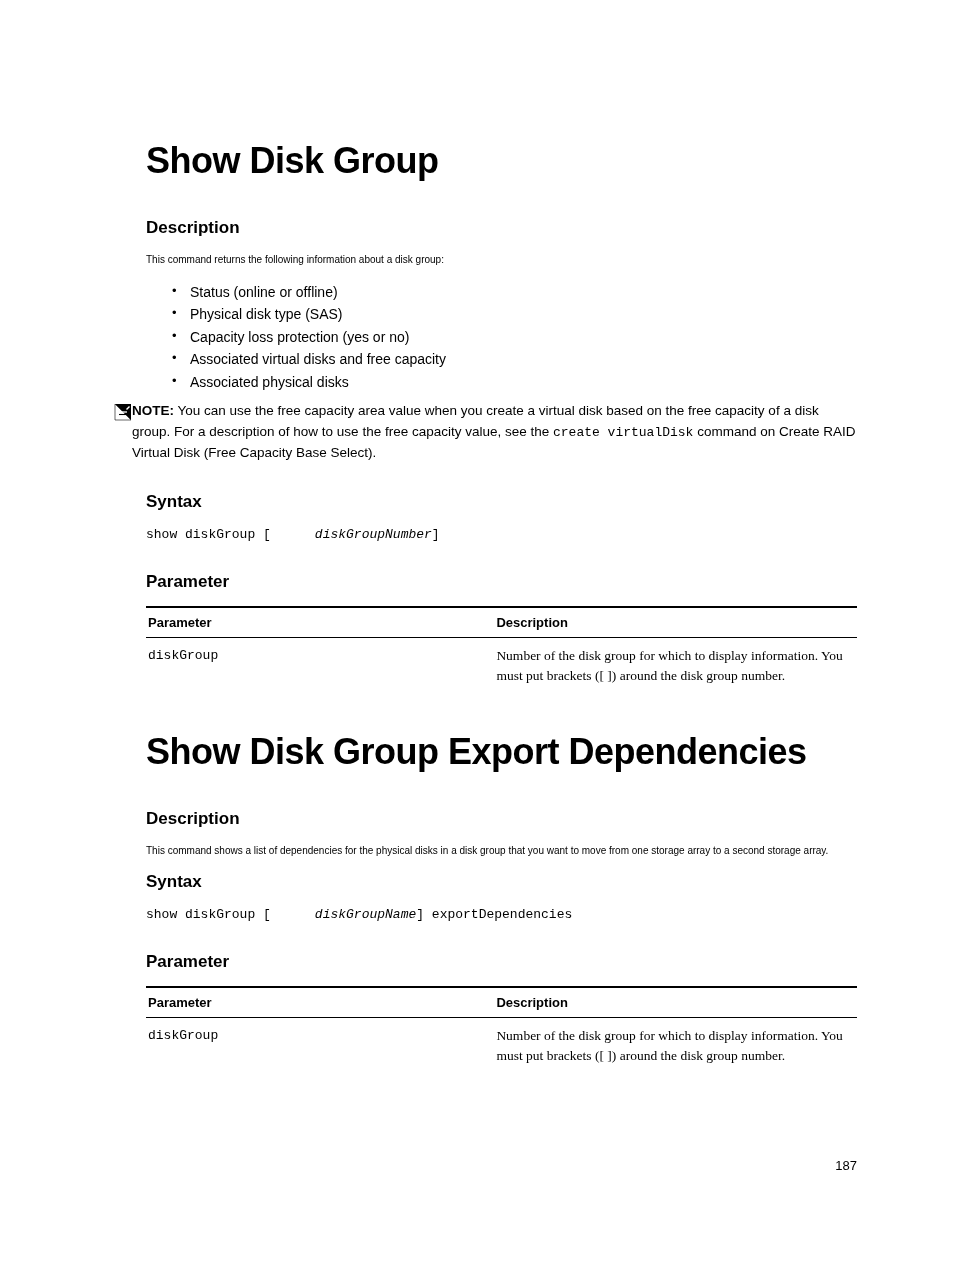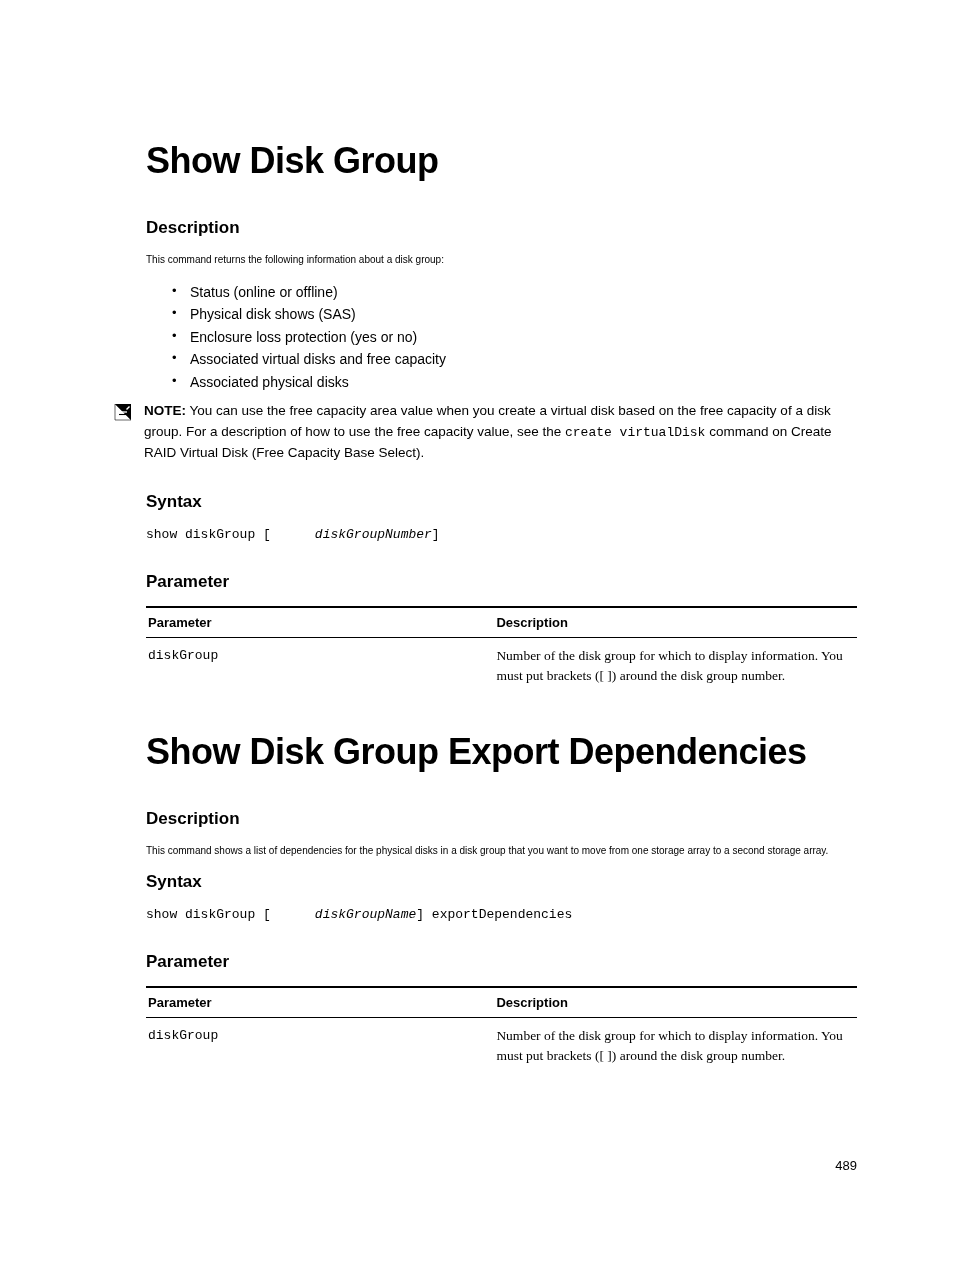--- a/index.html
+++ b/index.html
@@ -49,21 +49,20 @@
     ul li::before {
       content: "•";
       position: absolute;
       left: 26px;
       font-size: 13px;
     }
     .note-block {
       display: flex;
       align-items: flex-start;
       margin-bottom: 28px;
-      gap: 12px;
       margin-left: -32px;
       padding-left: 0;
     }
     .note-icon {
       flex: 0 0 auto;
       width: 18px;
       height: 18px;
       margin-top: 2px;
     }
     .note-text {
@@ -119,22 +118,22 @@
 </head>
 <body>
 
 <h1>Show Disk Group</h1>
 
 <h2>Description</h2>
 <p>This command returns the following information about a disk group:</p>
 
 <ul>
   <li>Status (online or offline)</li>
-  <li>Physical disk shows (SAS)</li>
-  <li>Enclosure loss protection (yes or no)</li>
+  <li>Physical disk type (SAS)</li>
+  <li>Capacity loss protection (yes or no)</li>
   <li>Associated virtual disks and free capacity</li>
   <li>Associated physical disks</li>
 </ul>
 
 <div class="note-block">
   <span class="note-icon">
     <svg viewBox="0 0 18 18" width="18" height="18">
       <polygon points="1,1 17,1 17,17" fill="#000"></polygon>
       <polygon points="1,1 1,17 17,17" fill="#fff" stroke="#000" stroke-width="0.6"></polygon>
       <line x1="6" y1="9" x2="13" y2="9" stroke="#fff" stroke-width="1.3"></line>
@@ -187,13 +186,13 @@
     </tr>
   </thead>
   <tbody>
     <tr>
       <td class="param-col">diskGroup</td>
       <td class="desc-col">Number of the disk group for which to display information. You must put brackets ([ ]) around the disk group number.</td>
     </tr>
   </tbody>
 </table>
 
-<div class="page-number">489</div>
+<div class="page-number">187</div>
 
 </body></html>

